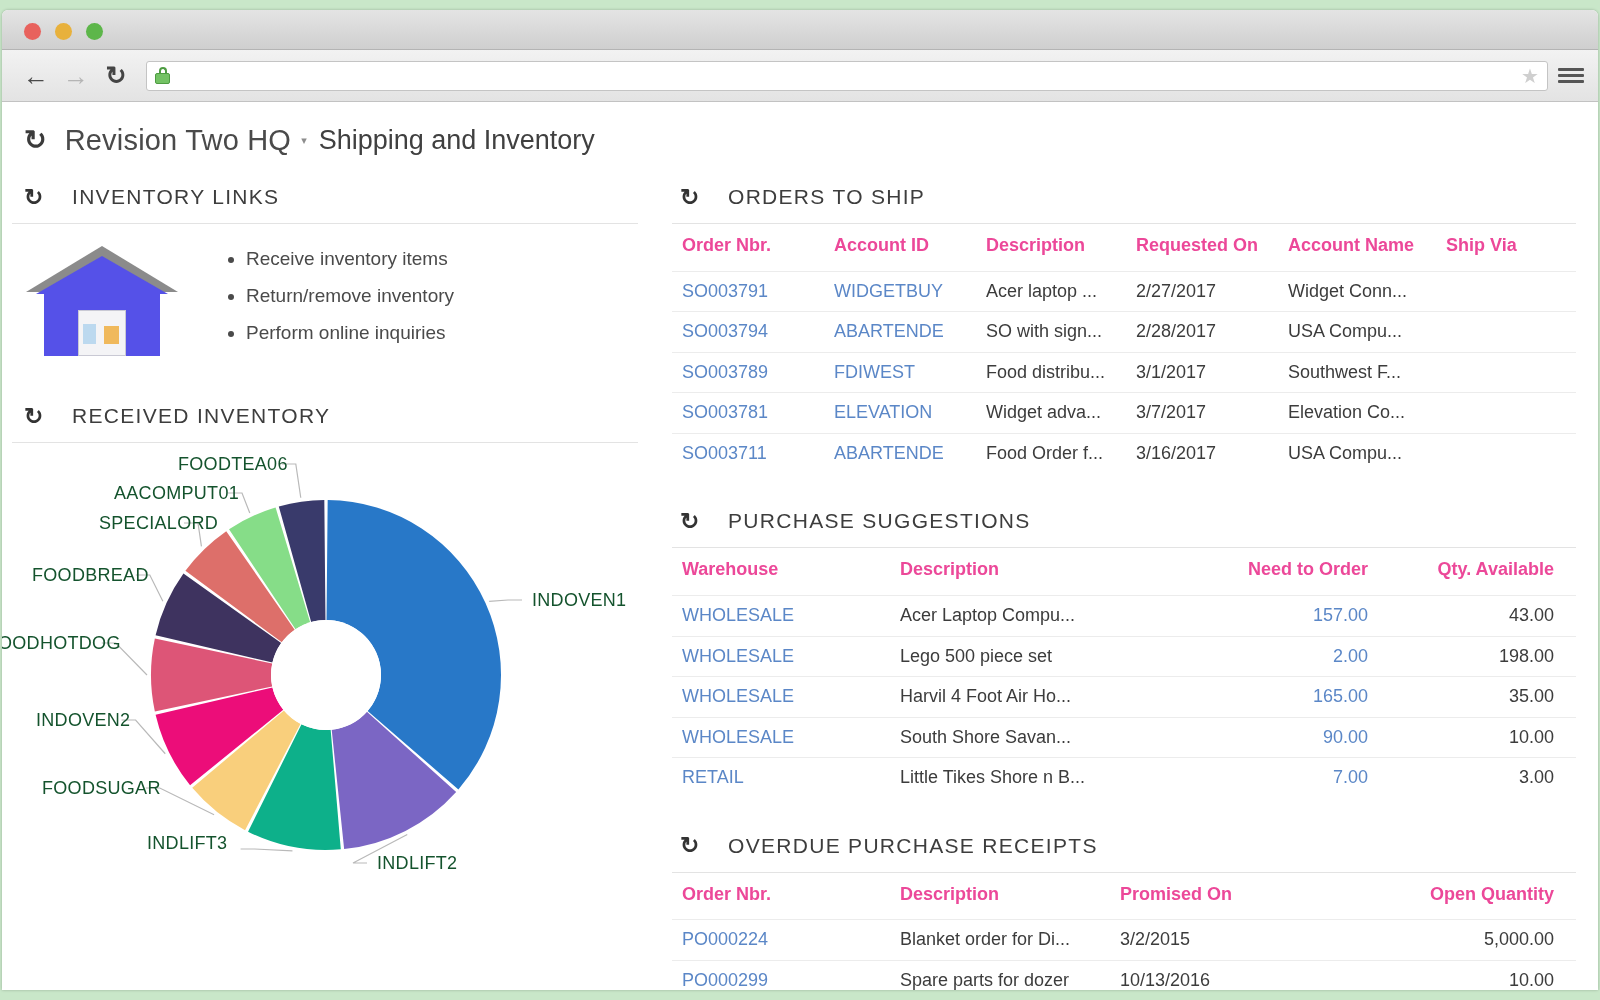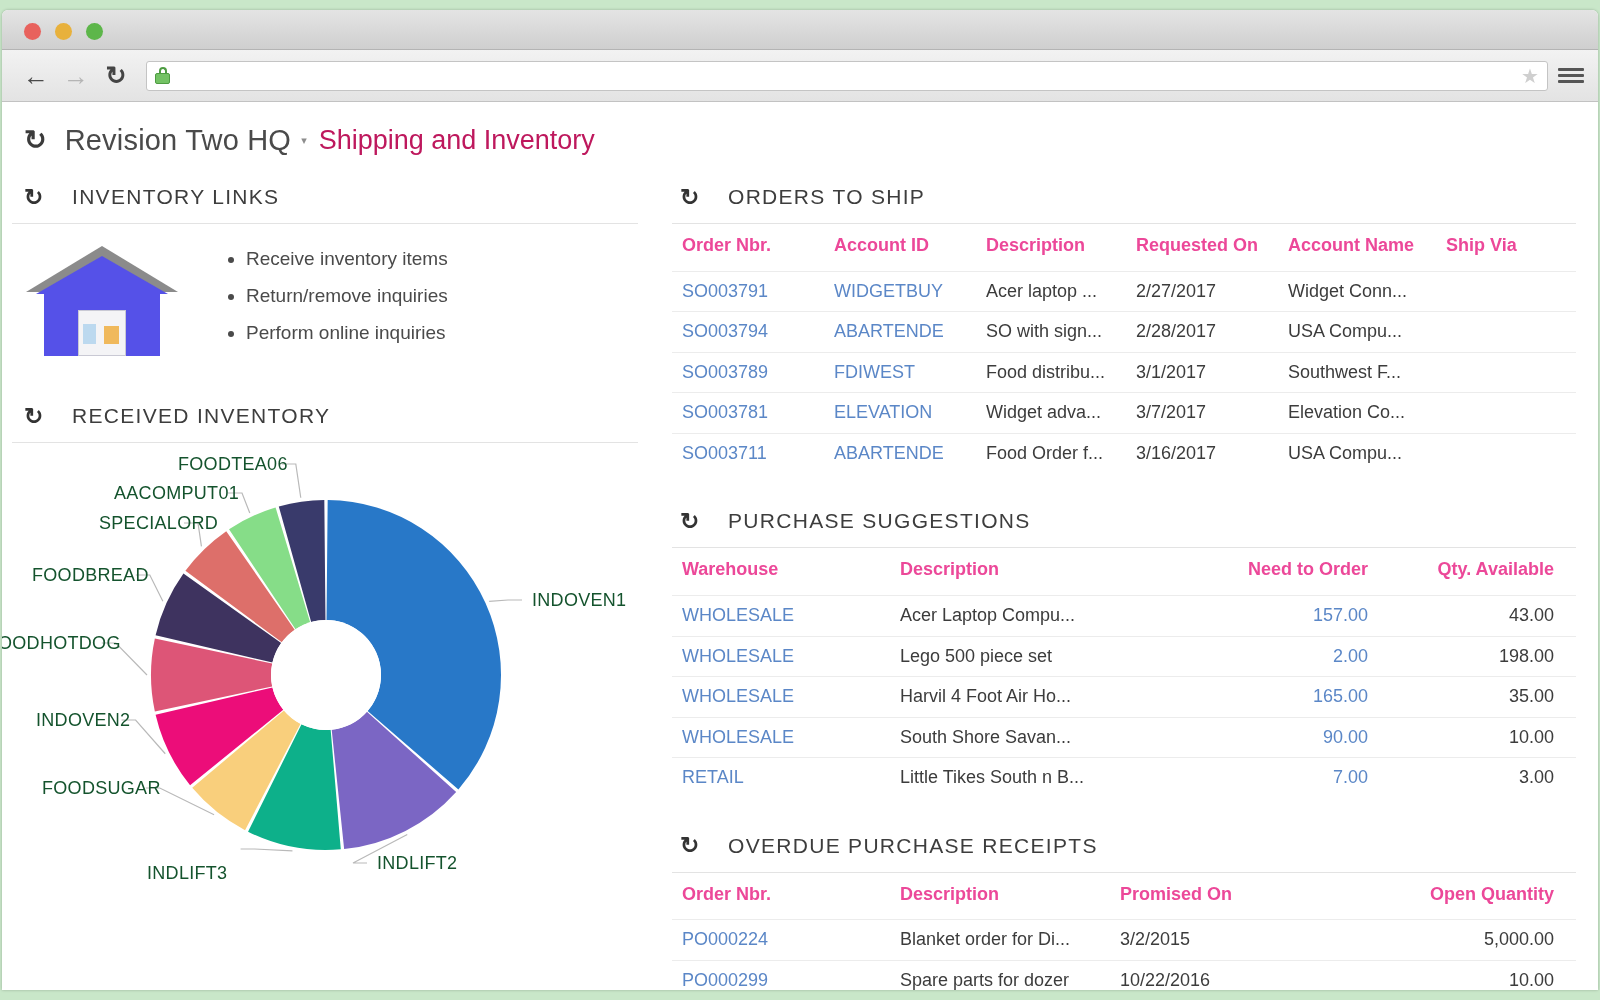--- a/index.html
+++ b/index.html
@@ -73,21 +73,21 @@
   .refresh-ico{
     font-size:27px; color:#3b3b3b; font-weight:700;
     display:inline-block; margin-right:18px; line-height:1;
   }
   .hq-title{
     font-size:29px; color:#4a4a4a; letter-spacing:.2px;
   }
   .caret{
     margin:0 12px 0 10px; color:#8d8d8d; font-size:11px;
   }
-  .page-sub{ font-size:27px; color:#be185d; }
+  .page-sub{ font-size:27px; color:#404040; }
 
   .columns{ display:flex; }
   .col-left{ width:648px; }
   .col-right{ width:940px; padding-left:8px; }
 
   .widget-head{
     display:flex; align-items:center;
     padding:18px 0 14px 22px;
   }
   .widget-ico{
@@ -215,21 +215,21 @@
           <div class="warehouse">
             <span class="wh-wall"></span>
             <span class="wh-roof"></span>
             <span class="wh-roof-in"></span>
             <span class="wh-door"></span>
             <span class="wh-box1"></span>
             <span class="wh-box2"></span>
           </div>
           <ul class="inv-list">
             <li>Receive inventory items</li>
-            <li>Return/remove inquiries</li>
+            <li>Return/remove inventory</li>
             <li>Perform online inquiries</li>
           </ul>
         </div>
 
         <div class="widget-head">
           <span class="widget-ico">↻</span>
           <span class="widget-title">RECEIVED INVENTORY</span>
         </div>
         <div class="rule"></div>
 
@@ -257,21 +257,21 @@
                 <path d="M 160.8588134822553 158.3389298096855 L 147.8 132 L 133.8 132"></path>
                 <path d="M 199.4316094099758 103.45539270038913 L 196 80 L 182 80"></path>
                 <path d="M 247.78550680985208 70.03595760858246 L 240 50 L 226 50"></path>
                 <path d="M 298.77867948317265 54.78576526873621 L 293.8 21 L 279.8 21"></path>
               </g>
             <circle cx="324" cy="232" r="55" fill="#ffffff"></circle>
           </svg>
           <div id="donut-labels">
               <div class="chart-label" style="left: 530px; top: 147px;">INDOVEN1</div>
               <div class="chart-label" style="left: 375px; top: 410px;">INDLIFT2</div>
-              <div class="chart-label" style="left: 145px; top: 420px;">INDLIFT3</div>
+              <div class="chart-label" style="left: 145px; top: 390px;">INDLIFT3</div>
               <div class="chart-label" style="left: 40px; top: 335px;">FOODSUGAR</div>
               <div class="chart-label" style="left: 26px; top: 267px; margin-left: 8px;">INDOVEN2</div>
               <div class="chart-label" style="left: -4px; top: 190px;">OODHOTDOG</div>
               <div class="chart-label" style="left: 30px; top: 122px;">FOODBREAD</div>
               <div class="chart-label" style="left: 77px; top: 70px; margin-left: 20px;">SPECIALORD</div>
               <div class="chart-label" style="left: 112px; top: 40px;">AACOMPUT01</div>
               <div class="chart-label" style="left: 176px; top: 11px;">FOODTEA06</div>
             </div>
         </div>
 
@@ -380,21 +380,21 @@
                   <td class="tdnum">35.00</td>
                 </tr>
                 <tr>
                   <td class="lnk">WHOLESALE</td>
                   <td>South Shore Savan...</td>
                   <td class="lnk tdnum">90.00</td>
                   <td class="tdnum">10.00</td>
                 </tr>
                 <tr>
                   <td class="lnk">RETAIL</td>
-                  <td>Little Tikes South n B...</td>
+                  <td>Little Tikes Shore n B...</td>
                   <td class="lnk tdnum">7.00</td>
                   <td class="tdnum">3.00</td>
                 </tr>
               </tbody>
           </table>
         </div>
 
         <div class="sect-gap"></div>
 
         <div class="widget-head">
@@ -416,21 +416,21 @@
             <tbody id="overdue-body">
                 <tr>
                   <td class="lnk">PO000224</td>
                   <td>Blanket order for Di...</td>
                   <td>3/2/2015</td>
                   <td class="tdnum">5,000.00</td>
                 </tr>
                 <tr>
                   <td class="lnk">PO000299</td>
                   <td>Spare parts for dozer</td>
-                  <td>10/22/2016</td>
+                  <td>10/13/2016</td>
                   <td class="tdnum">10.00</td>
                 </tr>
               </tbody>
           </table>
         </div>
 
       </div>
     </div>
 
   </div>

